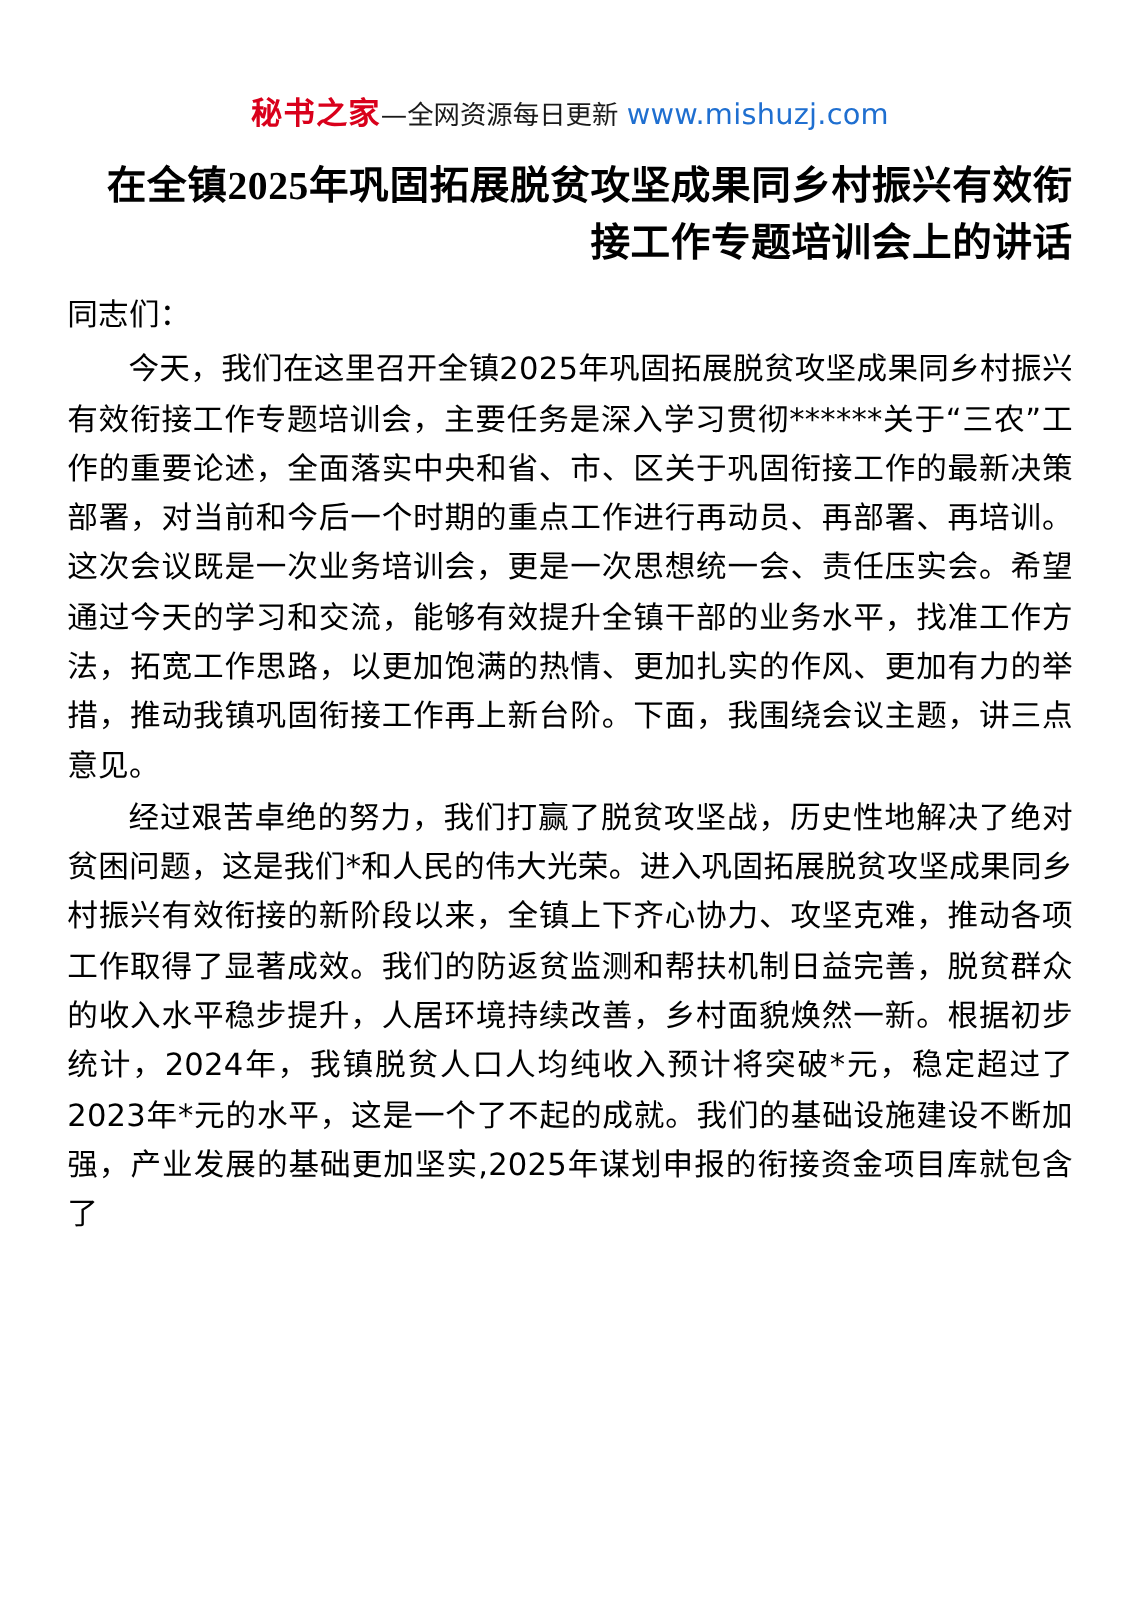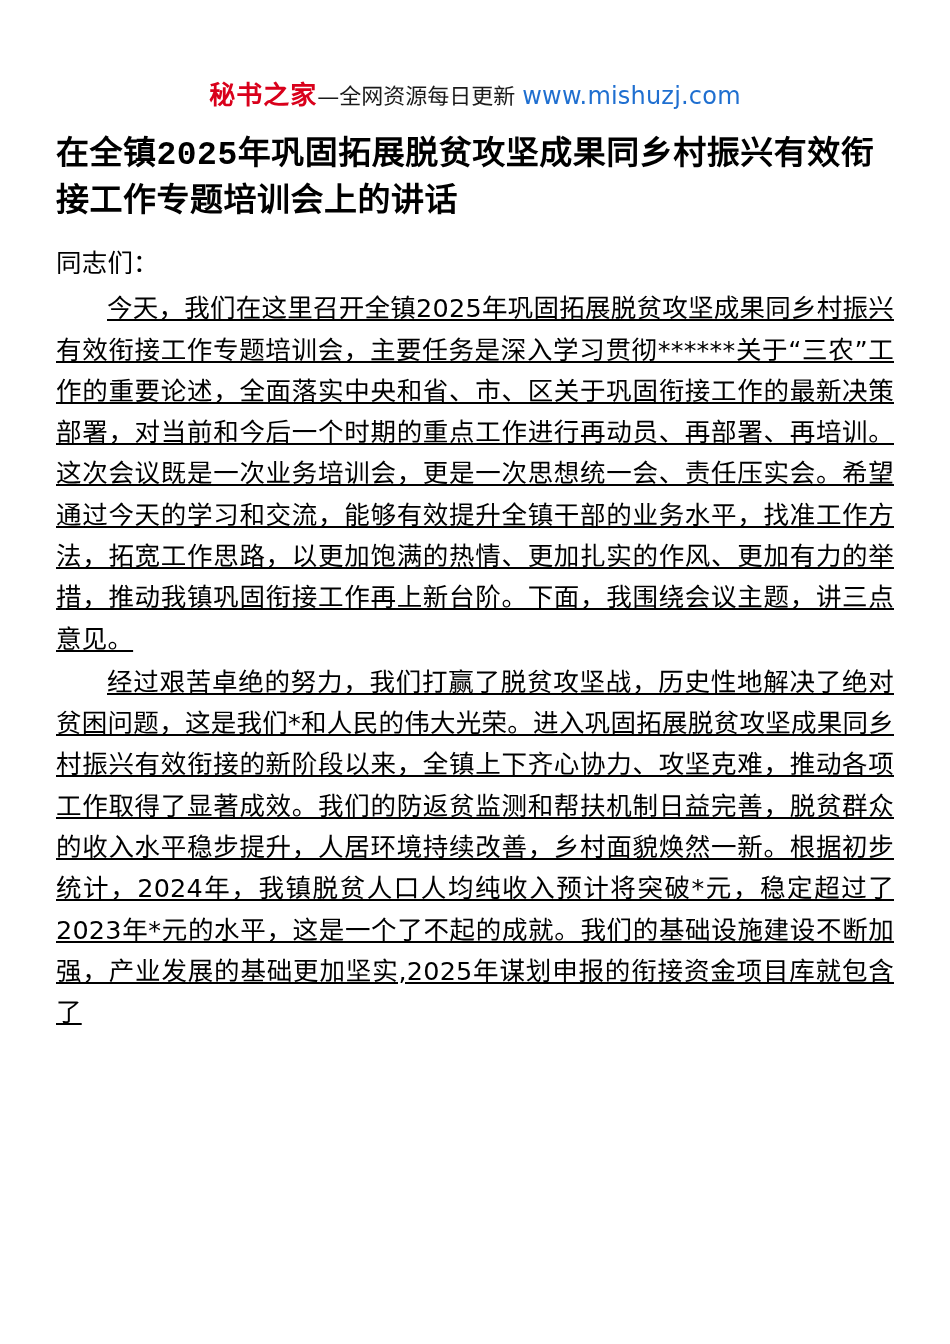--- a/index.html
+++ b/index.html
@@ -41,43 +41,42 @@
     font-weight: normal;
   }
   .banner .url {
     color: #1f6fd0;
     font-size: 24px;
     font-weight: normal;
     letter-spacing: 0.2px;
   }
   
   .doc-title {
-    font-family: Liberation Mono, monospace;
+    font-family: Liberation Serif, serif;
     font-weight: bold;
     font-size: 33px;
     line-height: 1.42;
-    text-align: left;
+    text-align: right;
     margin: 0 0 14px 0;
     letter-spacing: 0.5px;
   }
   
   .body-text {
     font-size: 25.5px;
     line-height: 1.62;
     text-align: justify;
     text-justify: inter-ideograph;
     letter-spacing: 0.2px;
     margin-top: 16px;
   }
   .para {
     margin: 0 0 2px 0;
   }
   .para.indent {
     text-indent: 2em;
-    text-decoration: underline;
   }
   .para.salutation {
     text-indent: 0;
     margin-bottom: 4px;
   }
   .para.heading-num {
     text-indent: 2em;
     margin-top: 10px;
   }
   .clip {

